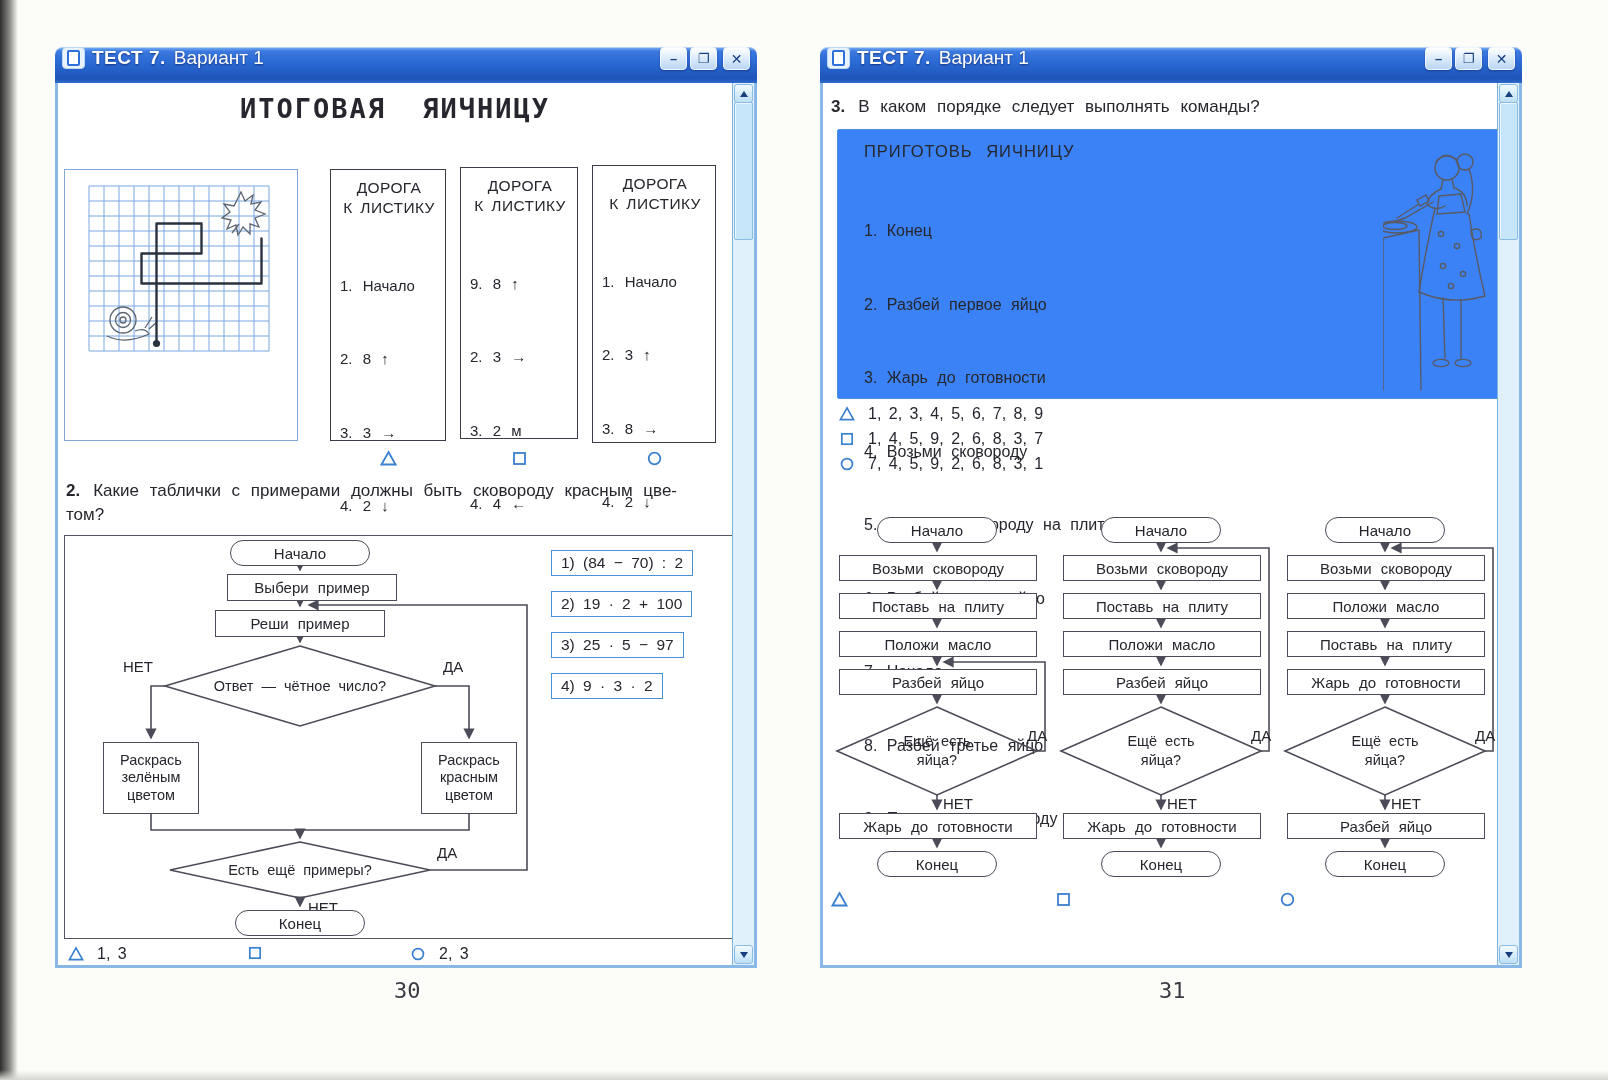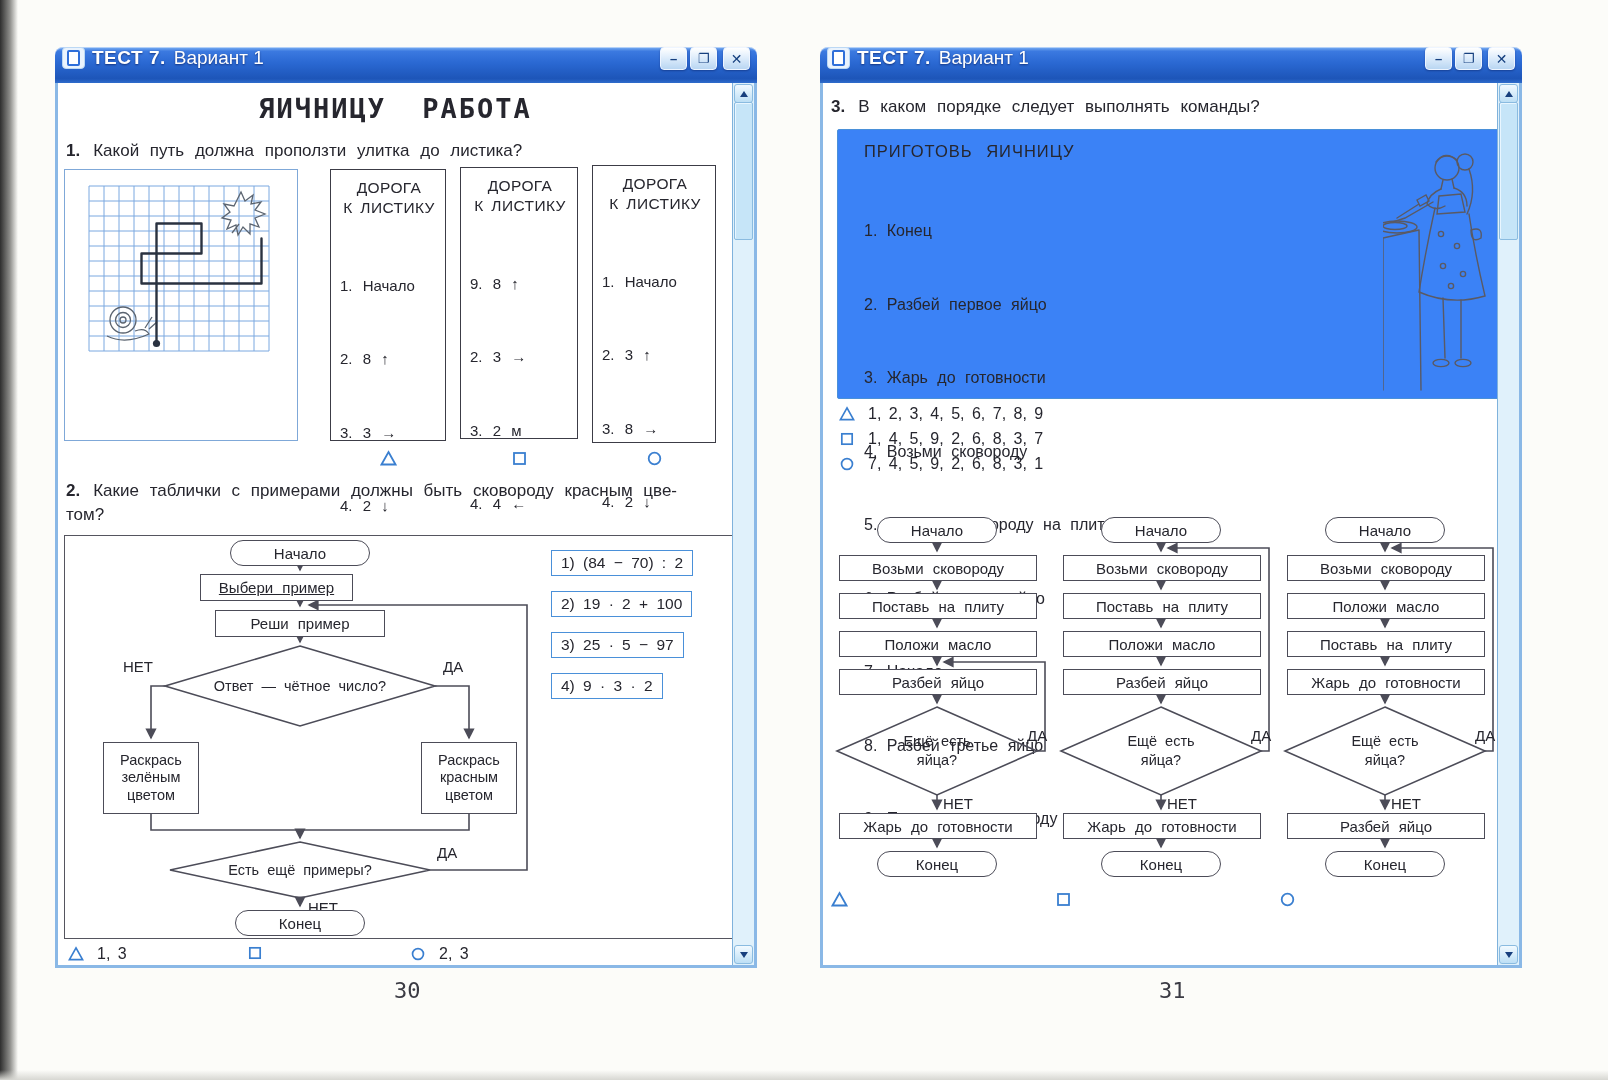--- a/index.html
+++ b/index.html
@@ -95,25 +95,22 @@
       </span>
       <span class="wbtns">
         <span class="wbtn">–</span>
         <span class="wbtn">❐</span>
         <span class="wbtn close">✕</span>
       </span>
     </div>
     <div class="winbody">
       <div class="content">
 
-        <div class="heading" style="top:10px;">ЯИЧНИЦУ РАБОТА</div>
-
-        <div class="qline" style="left:8px;top:58px;">
-          <span class="qn">1.</span><span>Какой путь должна проползти улитка до листика?</span>
-        </div>
+        <div class="heading" style="top:10px;">ИТОГОВАЯ ЯИЧНИЦУ</div>
+
 
         <div class="gridbox" style="left:6px;top:86px;width:234px;height:272px;">
           <svg width="230" height="268" viewBox="0 0 230 268">
             <g stroke="#7aa8e0" stroke-width="1">
               <line x1="24" y1="16" x2="24" y2="181"></line>
                 <line x1="39" y1="16" x2="39" y2="181"></line>
                 <line x1="54" y1="16" x2="54" y2="181"></line>
                 <line x1="69" y1="16" x2="69" y2="181"></line>
                 <line x1="84" y1="16" x2="84" y2="181"></line>
                 <line x1="99" y1="16" x2="99" y2="181"></line>
@@ -242,21 +239,21 @@
                 <polyline points="90,148 76,148 76,200" marker-end="url(#aL)"></polyline>
                 <polyline points="360,148 394,148 394,200" marker-end="url(#aL)"></polyline>
                 <polyline points="76,276 76,292 394,292 394,276"></polyline>
                 <line x1="225" y1="292" x2="225" y2="300" marker-end="url(#aL)"></line>
                 <polygon points="225,304 355,332 225,360 95,332"></polygon>
                 <polyline points="355,332 452,332 452,67 234,67" marker-end="url(#aL)"></polyline>
                 <line x1="225" y1="360" x2="225" y2="368" marker-end="url(#aL)"></line>
               </g>
             </svg>
             <div class="fnode frounded" style="left:155px;top:2px;width:140px;height:26px;">Начало</div>
-            <div class="fnode" style="left:125px;top:36px;width:153px;height:27px;text-decoration:underline;">Выбери пример</div>
+            <div class="fnode" style="left:152px;top:36px;width:170px;height:27px;">Выбери пример</div>
             <div class="fnode" style="left:140px;top:72px;width:170px;height:27px;">Реши пример</div>
             <div class="dtext" style="left:105px;top:130px;width:240px;height:36px;">Ответ — чётное число?</div>
             <span class="flbl" style="left:48px;top:120px;">НЕТ</span>
             <span class="flbl" style="left:368px;top:120px;">ДА</span>
             <div class="fnode fml" style="left:28px;top:204px;width:96px;height:72px;">
               <div>Раскрась</div>
                 <div>зелёным</div>
                 <div>цветом</div>
             </div>
             <div class="fnode fml" style="left:346px;top:204px;width:96px;height:72px;">

